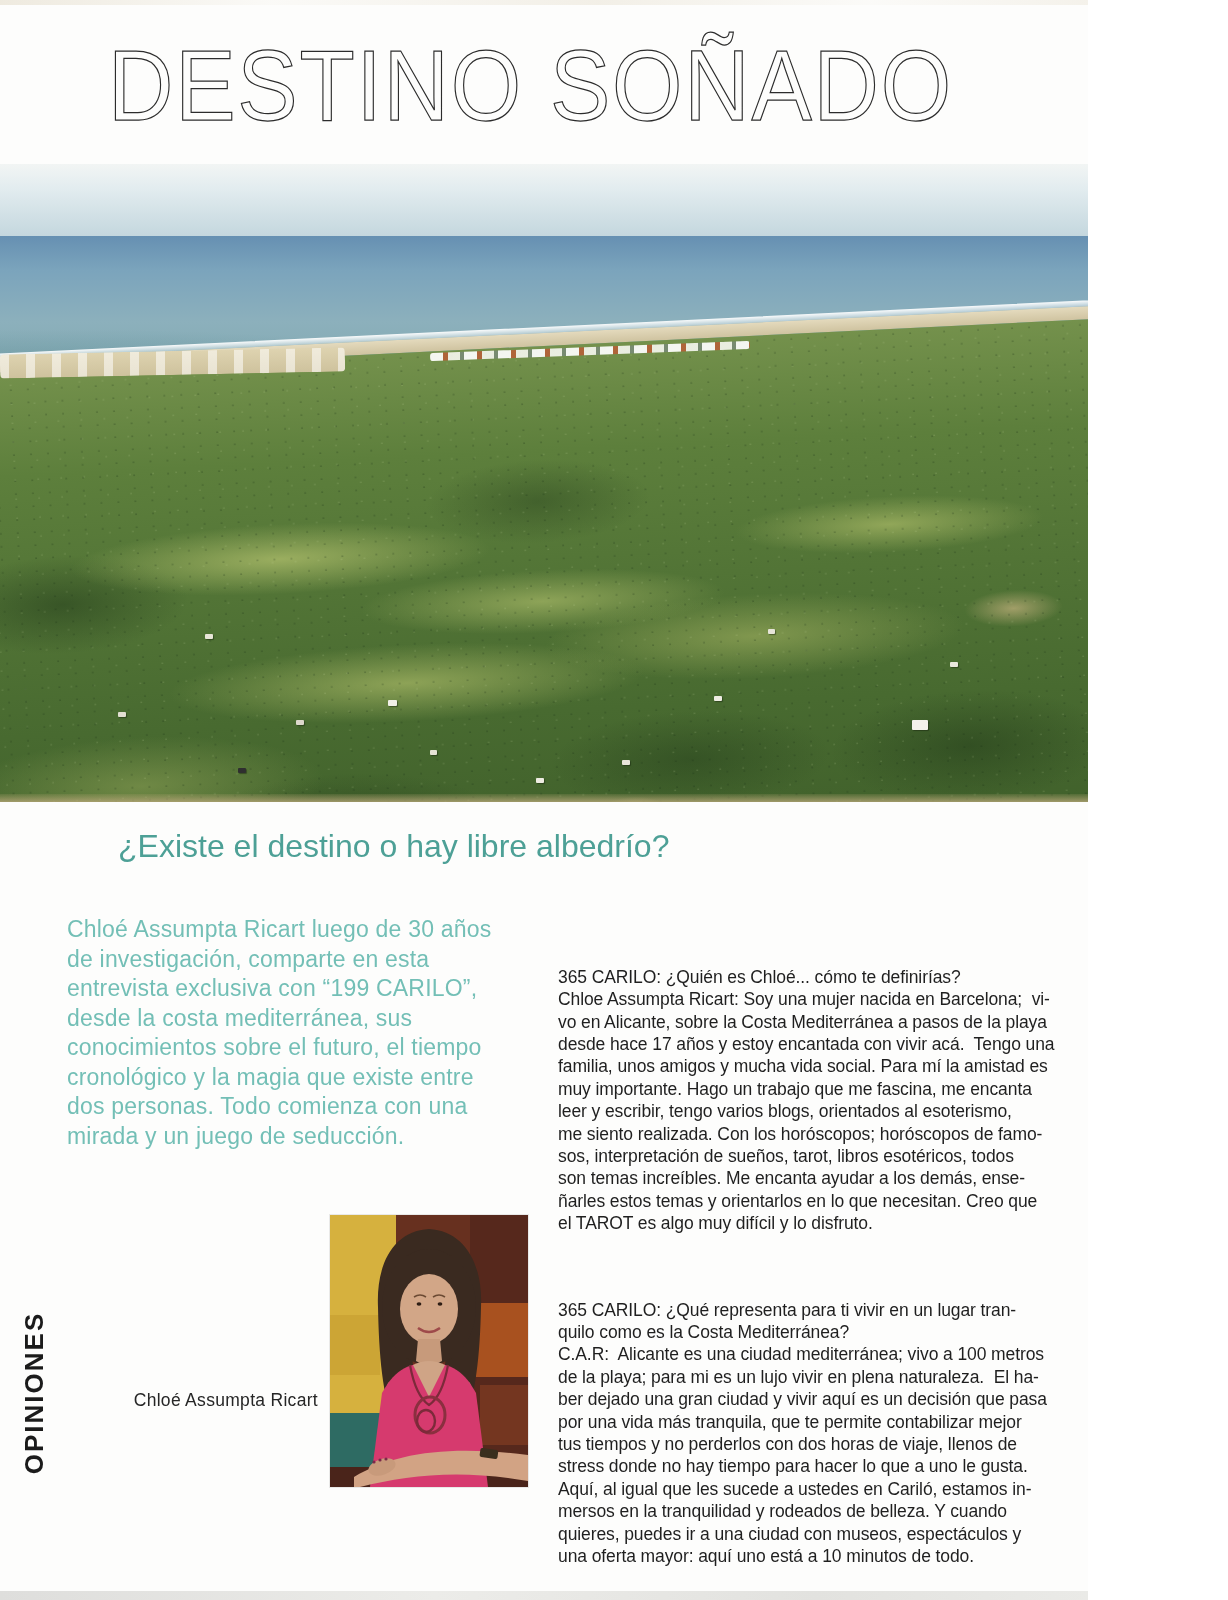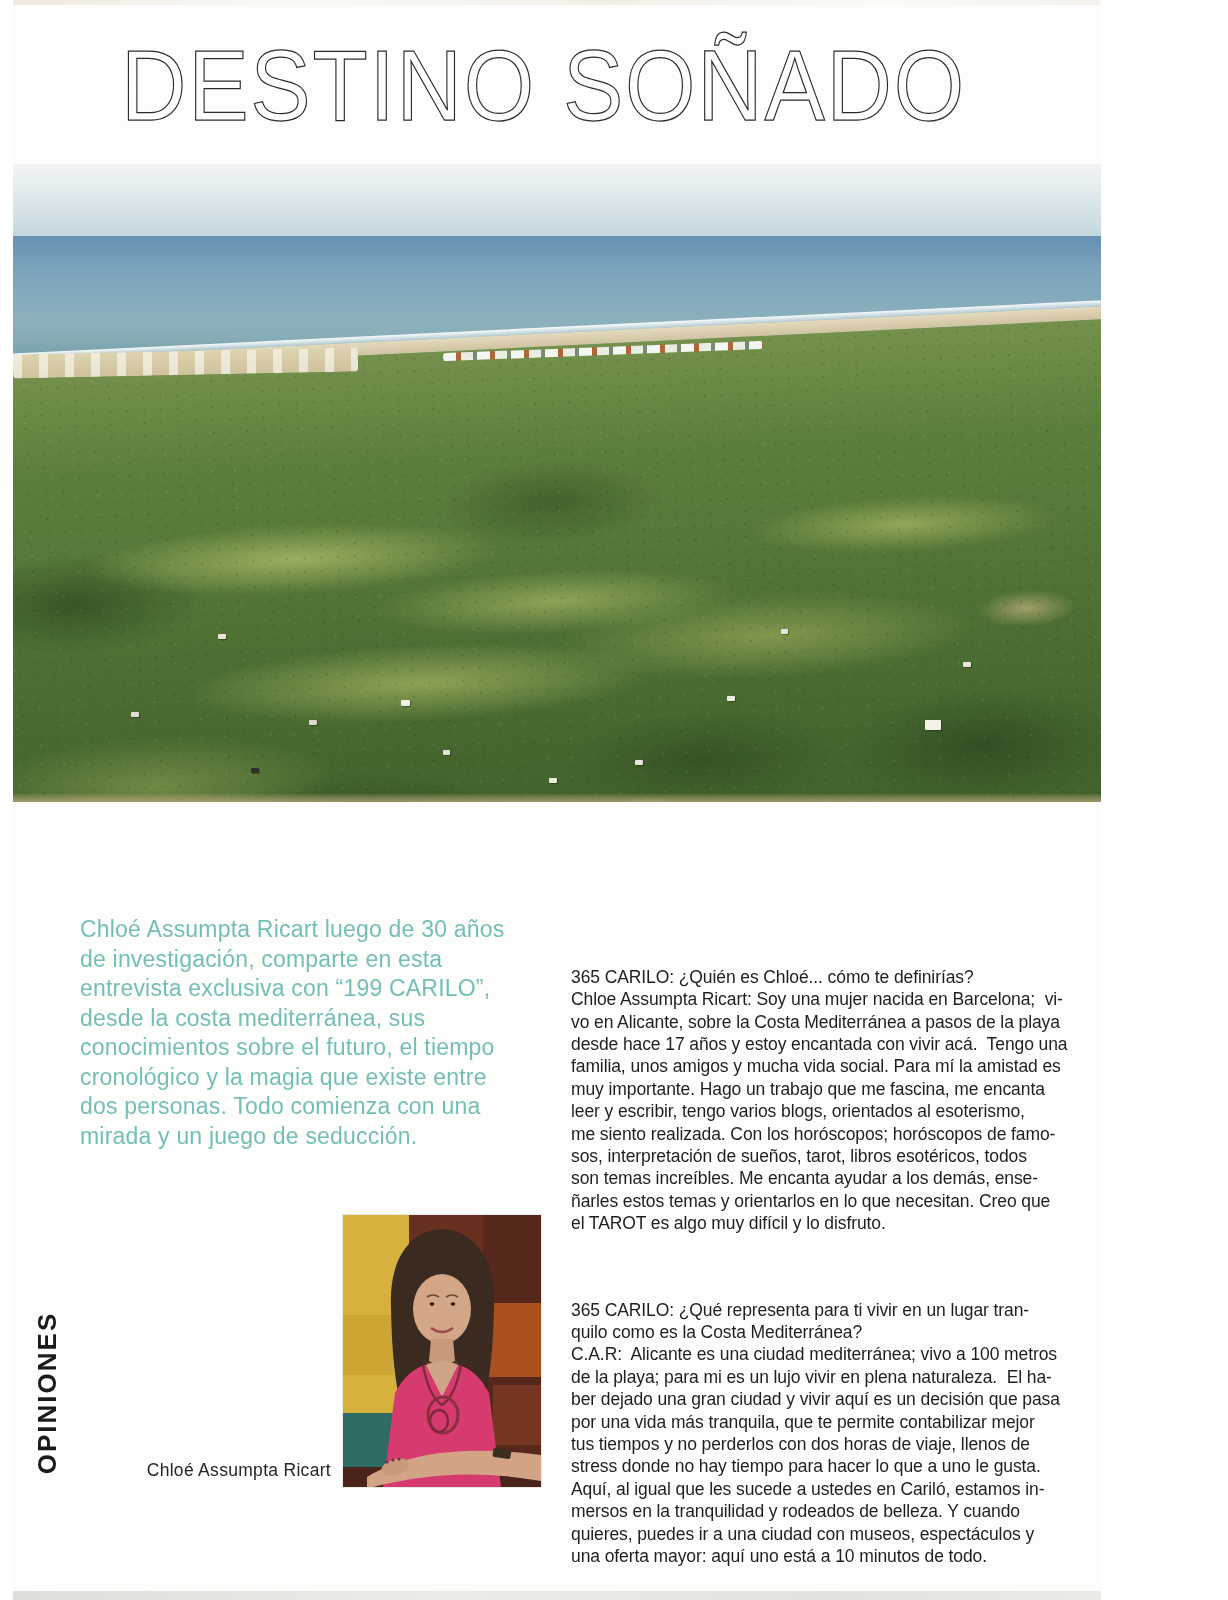--- a/index.html
+++ b/index.html
@@ -1,18 +1,18 @@
 <!DOCTYPE html>
 <html><head>
 <meta charset="utf-8">
 <style>
   html,body{margin:0;padding:0;background:#ffffff;}
   .page{
     position:relative;width:1088px;height:1600px;background:#fdfdfc;overflow:hidden;
-    font-family:"Liberation Sans", sans-serif;color:#1f1f1f;margin-left:13px;
+    font-family:"Liberation Sans", sans-serif;color:#1f1f1f;
   }
   .top-smudge{position:absolute;left:0;top:0;width:100%;height:5px;
     background:linear-gradient(to right, rgba(205,190,155,.30), rgba(205,190,155,.05) 25%, rgba(205,190,155,.22) 55%, rgba(205,190,155,.04) 80%, rgba(205,190,155,.18));}
   
   .title-svg{position:absolute;left:106px;top:30px;overflow:visible;}
   .title-svg text{
     font-family:"Liberation Sans", sans-serif;
     fill:none;stroke:#2c2c2c;stroke-width:1.25px;letter-spacing:2px;
   }
   
@@ -76,21 +76,21 @@
     color:#1f1f1f;white-space:pre;letter-spacing:-.1px;}
   .qa2{margin-top:19px;}
   
   .opiniones{position:absolute;left:-57px;top:1379px;width:182px;height:28px;line-height:28px;
     text-align:center;transform:rotate(-90deg);font-size:26px;font-weight:bold;
     letter-spacing:2px;color:#1b1b1b;}
   
   .portrait{position:absolute;left:330px;top:1215px;width:198px;height:272px;overflow:hidden;
     box-shadow:0 0 0 1px rgba(0,0,0,.08);}
   .portrait svg{display:block;width:100%;height:100%;}
-  .caption{position:absolute;left:118px;top:1460px;width:200px;text-align:right;
+  .caption{position:absolute;left:118px;top:1390px;width:200px;text-align:right;
     font-size:17.5px;color:#262626;letter-spacing:.3px;}
   
   .footer{position:absolute;left:0;top:1524px;width:1228px;text-align:center;
     font-size:17px;letter-spacing:2.5px;color:#2e2e2e;font-weight:bold;}
   .bottom-band{position:absolute;left:0;top:1591px;width:100%;height:9px;
     background:linear-gradient(to right,#dededc,#ecece9 40%,#e2e2df 75%,#eaeae7);}
 </style>
 </head>
 <body>
 
@@ -123,20 +123,21 @@
       <i class="roof" style="left:950px;top:498px;width:8px;height:5px;background:#e9e7dd"></i>
       <i class="roof" style="left:205px;top:470px;width:8px;height:5px;background:#e8e5d8"></i>
       <i class="roof" style="left:118px;top:548px;width:8px;height:5px;background:#e2dfd2"></i>
 
       <i class="roof" style="left:430px;top:586px;width:7px;height:5px;background:#e6e3d6"></i>
       <i class="roof" style="left:238px;top:604px;width:8px;height:5px;background:#2f2f2f"></i>
     </div>
     <div class="bottom-sand"></div>
   </div>
 
+  <div class="question-heading">¿Existe el destino o hay libre albedrío?</div>
 
   <div class="intro">Chloé Assumpta Ricart luego de 30 años
 de investigación, comparte en esta
 entrevista exclusiva con “199 CARILO”,
 desde la costa mediterránea, sus
 conocimientos sobre el futuro, el tiempo
 cronológico y la magia que existe entre
 dos personas. Todo comienza con una
 mirada y un juego de seducción.</div>
 

